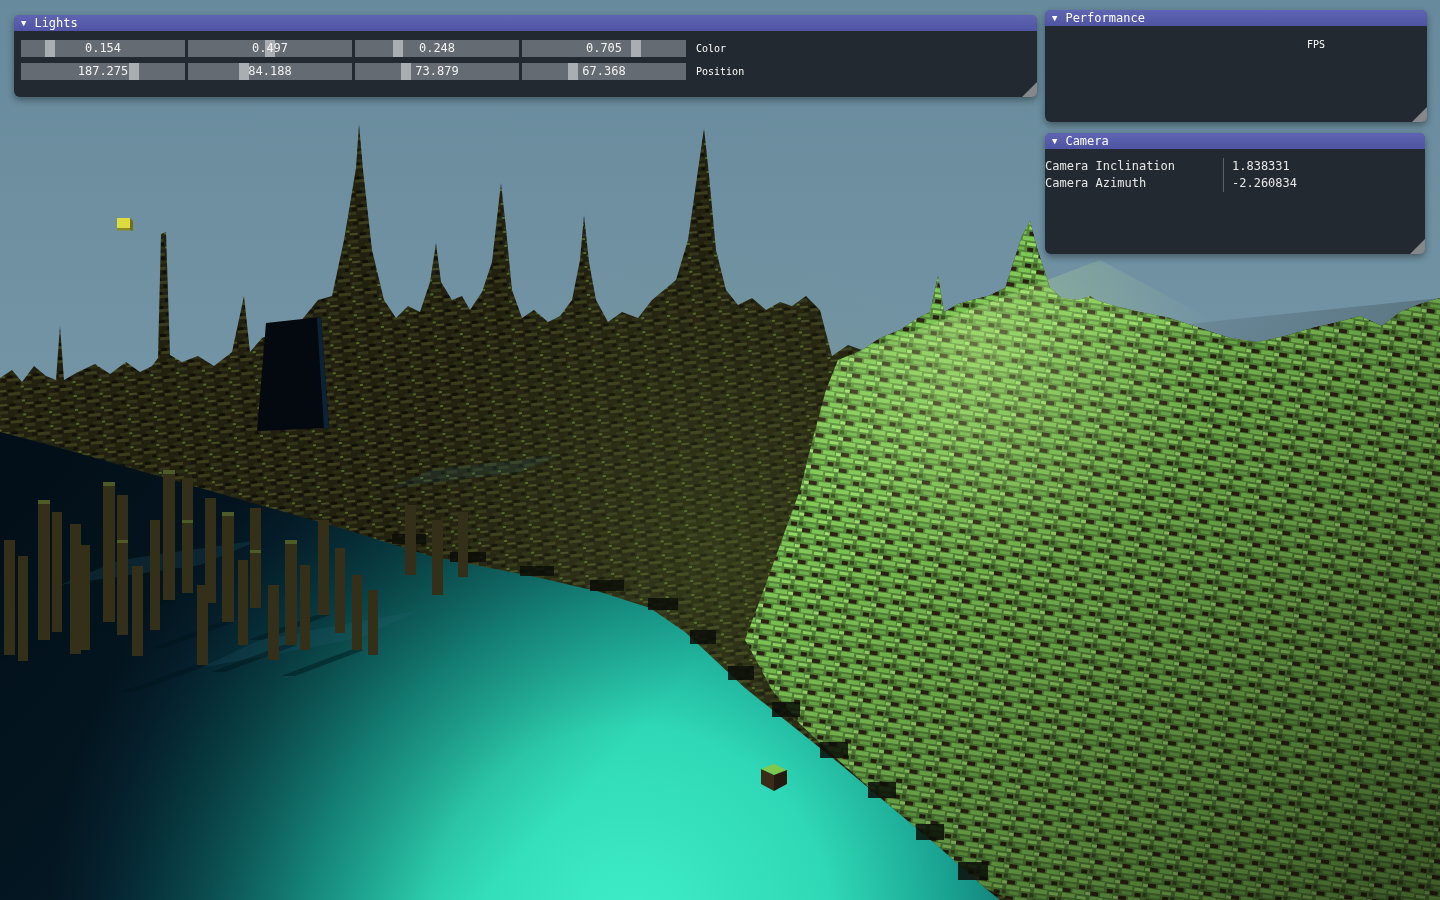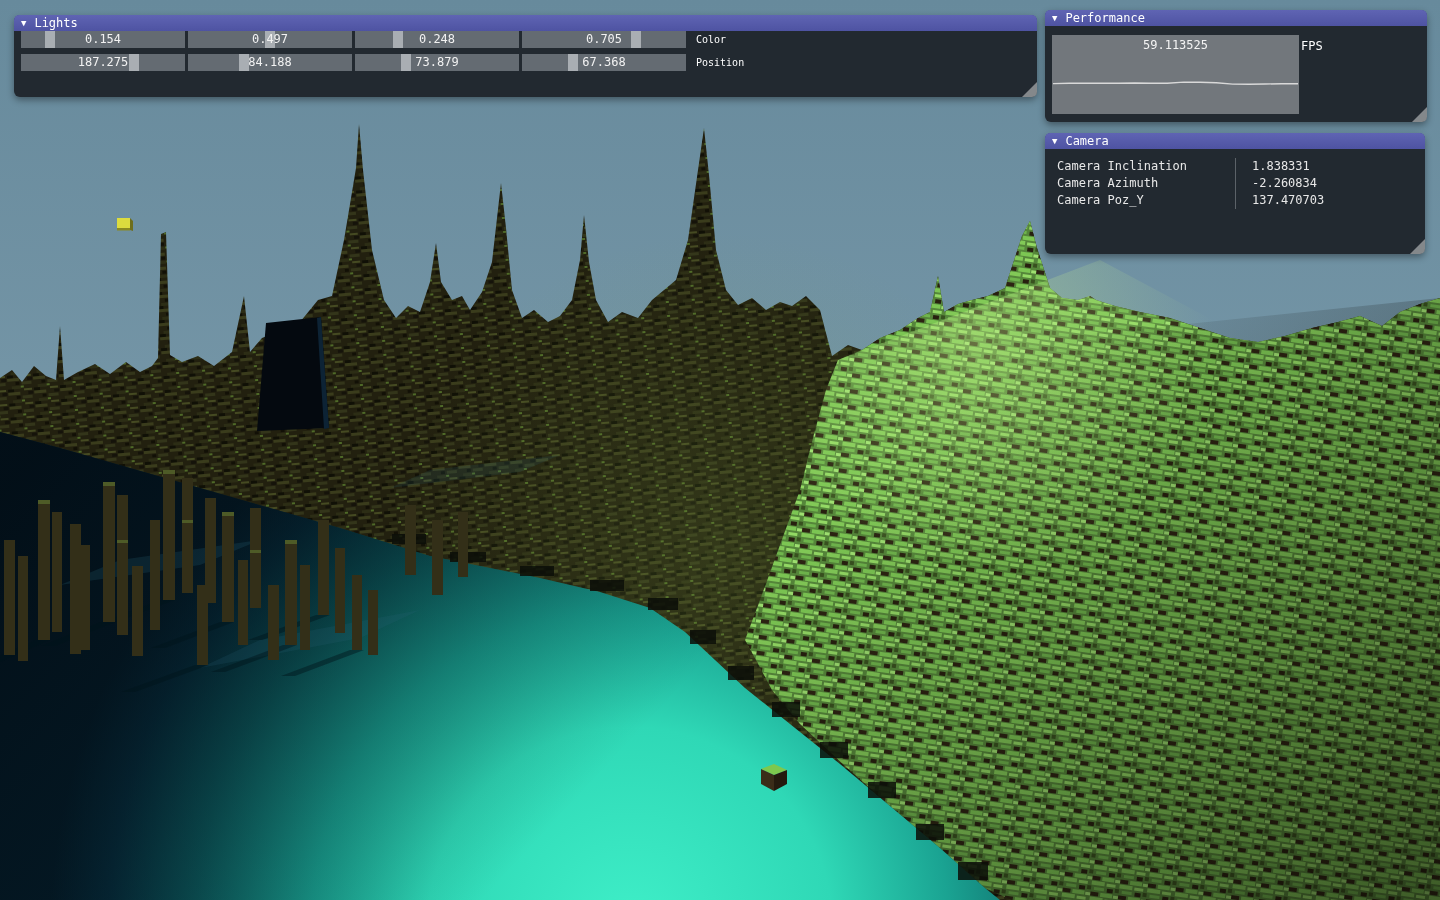--- a/index.html
+++ b/index.html
@@ -10,40 +10,40 @@
   .panel{position:absolute;background:#222930;border-radius:6px;box-shadow:0 3px 7px rgba(0,0,0,.38);}
   .panel-header{height:16px;background:linear-gradient(#5f64b3,#4e53a2);border-radius:5px 5px 0 0;
     display:flex;align-items:center;padding:0 7px;color:#fff;font-size:12px;line-height:16px;}
   .tri{font-size:9px;margin-right:8px;color:#fff;}
   .grip{position:absolute;bottom:0;right:0;width:0;height:0;
     border-bottom:15px solid #84888b;border-left:15px solid transparent;border-bottom-right-radius:5px;}
 
   
   #panel-lights{left:14px;top:15px;width:1023px;height:82px;}
   .l-row{display:flex;gap:3px;margin-left:7px;}
-  .l-row.first{align-items:flex-end;}
+  .l-row.first{margin-top:9px;align-items:flex-end;}
   .l-row.second{margin-top:6px;}
   .slider{position:relative;width:164px;height:17px;background:#646b72;}
   .handle{position:absolute;top:0;width:10px;height:17px;background:#a9aeb3;}
   .sval{position:absolute;left:0;top:0;width:100%;text-align:center;color:#f2f2f2;font-size:12px;line-height:17px;}
   .l-label{margin-left:7px;color:#fff;font-size:10px;line-height:17px;}
 
   
   #panel-performance{left:1045px;top:10px;width:382px;height:112px;}
   .graph-box{position:absolute;left:7px;top:25px;width:247px;height:79px;background:#72777c;}
   .graph-value{position:absolute;left:0;top:3px;width:100%;text-align:center;color:#f4f4f4;font-size:12px;}
   .graph-svg{position:absolute;left:0;top:0;width:247px;height:79px;}
-  .fps-label{position:absolute;left:256px;top:29px;color:#fff;font-size:12px;}
+  .fps-label{position:absolute;left:262px;top:29px;color:#fff;font-size:10px;}
 
   
   #panel-camera{left:1045px;top:133px;width:380px;height:121px;}
   .cam-rows{padding-top:9px;}
   .cam-row{display:flex;height:17px;font-size:12px;line-height:17px;color:#e8e8e8;}
-  .cam-label{width:178px;padding-left:12px;}
-  .cam-value{border-left:1px solid #5c6268;padding-left:16px;flex:1;}
+  .cam-label{width:178px;padding-left:0;}
+  .cam-value{border-left:1px solid #5c6268;padding-left:8px;flex:1;}
 </style>
 </head>
 <body>
 
 <div class="stage">
 
   <svg class="scene" viewBox="0 0 1440 900" preserveAspectRatio="none">
     <defs>
       <linearGradient id="skyGrad" x1="0" y1="0" x2="0" y2="1">
         <stop offset="0" stop-color="#678a9c"></stop>
@@ -269,45 +269,35 @@
       <span class="l-label">Position</span>
     </div>
     <div class="grip"></div>
   </div>
 
   <div class="panel" id="panel-performance">
     <div class="panel-header">
       <span class="tri">▼</span>
       <span>Performance</span>
     </div>
-    <div class="graph-box">
-      <svg class="graph-svg" viewBox="0 0 247 79" preserveAspectRatio="none">
-        <polyline id="fps-line" fill="none" stroke="#d9d9d9" stroke-width="1.4" points="1.0,48.6 17.3,48.3 33.7,48.2 50.0,48.3 66.3,48.2 82.7,48.0 99.0,48.2 115.3,48.3 131.7,47.1 148.0,47.2 164.3,47.7 180.7,49.1 197.0,49.3 213.3,49.0 229.7,48.8 246.0,48.7"></polyline>
-      </svg>
-      <div class="graph-value">59.113525</div>
-    </div>
     <span class="fps-label">FPS</span>
     <div class="grip"></div>
   </div>
 
   <div class="panel" id="panel-camera">
     <div class="panel-header">
       <span class="tri">▼</span>
       <span>Camera</span>
     </div>
     <div class="cam-rows">
       <div class="cam-row">
         <span class="cam-label">Camera Inclination</span>
         <span class="cam-value">1.838331</span>
       </div>
       <div class="cam-row">
         <span class="cam-label">Camera Azimuth</span>
         <span class="cam-value">-2.260834</span>
       </div>
-      <div class="cam-row">
-        <span class="cam-label">Camera Poz_Y</span>
-        <span class="cam-value">137.470703</span>
-      </div>
     </div>
     <div class="grip"></div>
   </div>
 
 </div>
 
 </body></html>

